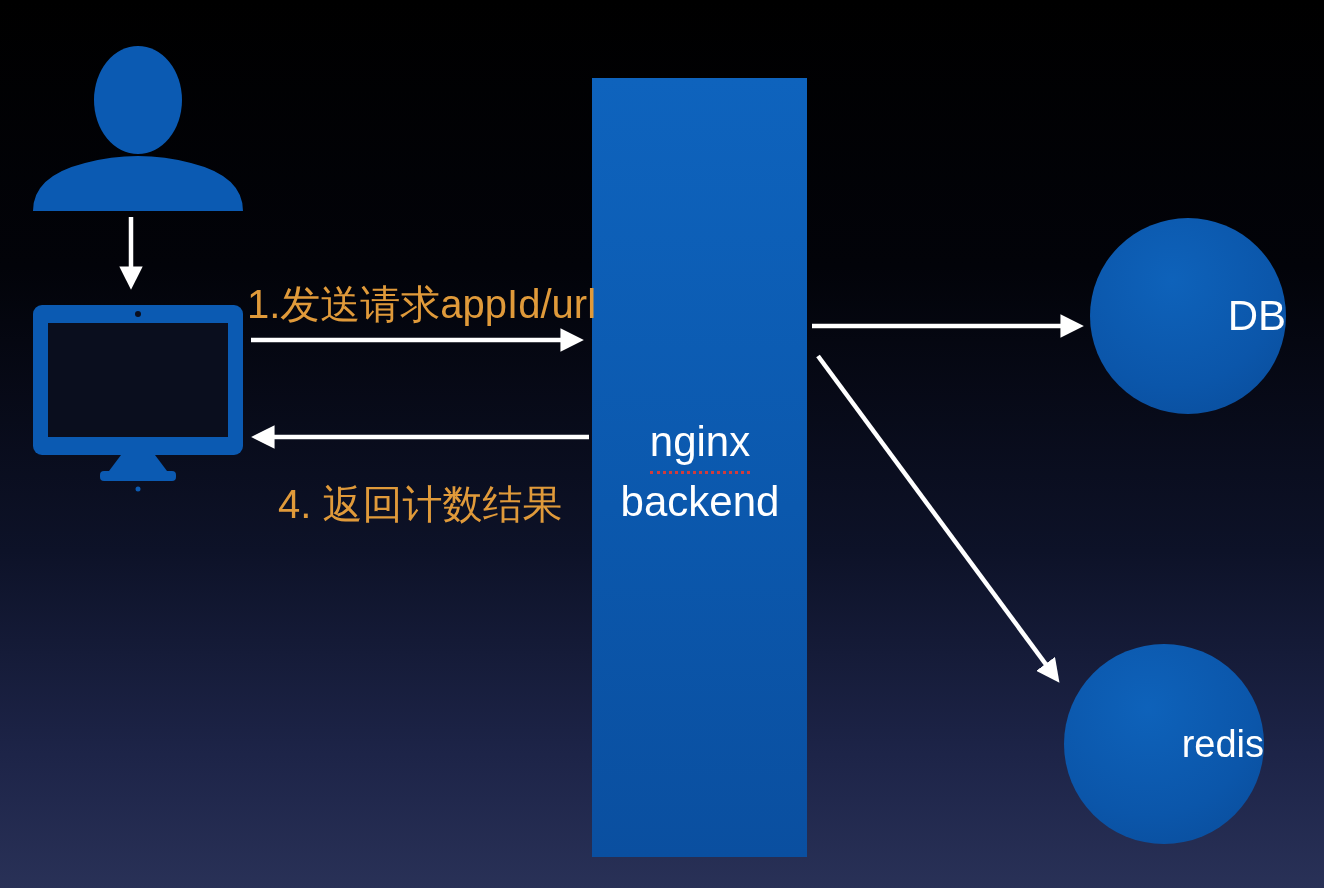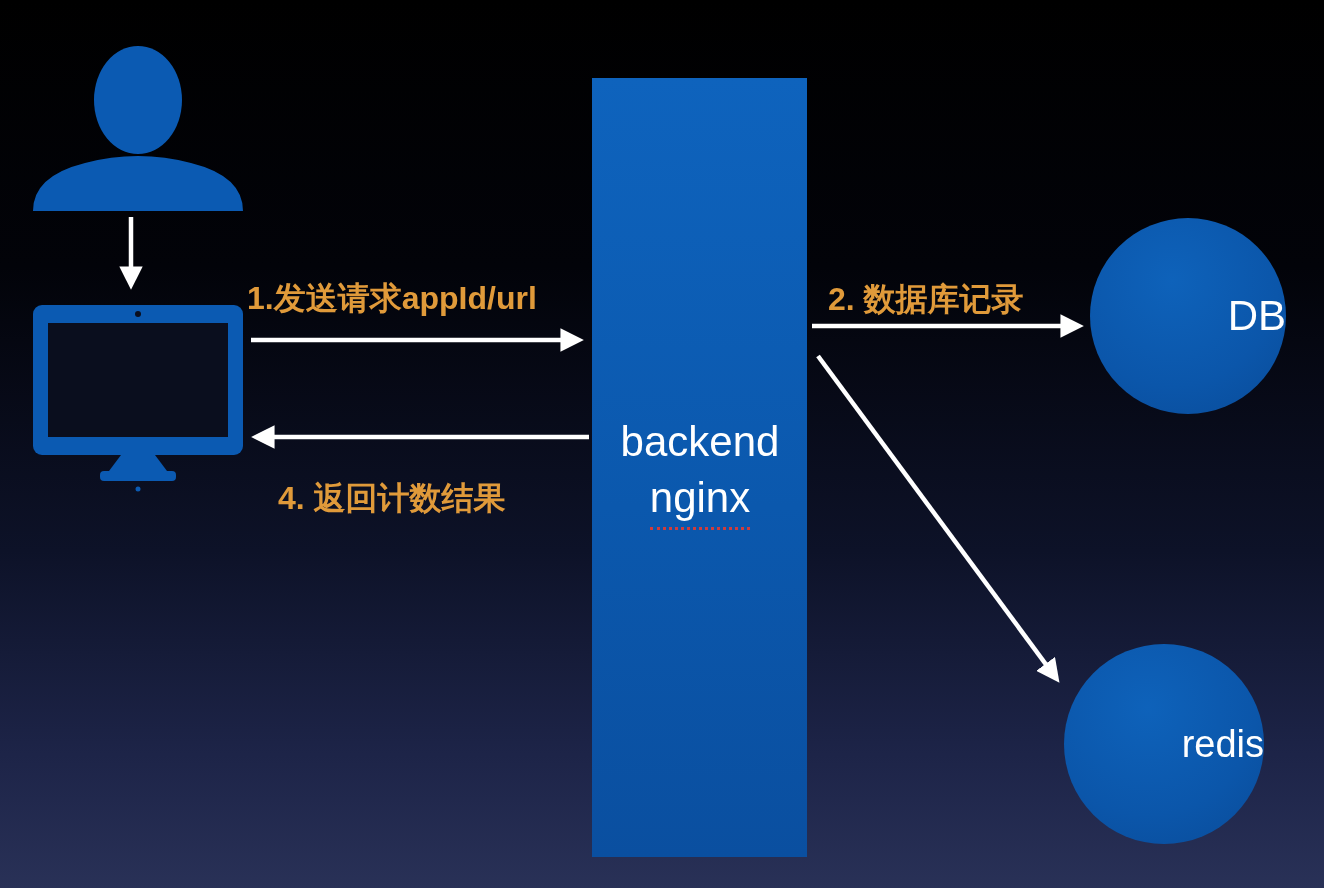--- a/index.html
+++ b/index.html
@@ -54,23 +54,23 @@
   }
   .redis-circle {
     left: 1064px; top: 644px;
     width: 200px; height: 200px;
     font-size: 38px;
   }
   
   .step-label {
     position: absolute;
     color: #e09a3a;
-    font-size: 32px;
+    font-size: 40px;
     white-space: nowrap;
-    font-weight: 700;
+    font-weight: 400;
   }
   .step1-label { left: 247px; top: 277px; }
   .step2-label { left: 828px; top: 278px; }
   .step3-label { left: 873px; top: 505px; }
   .step4-label { left: 278px; top: 477px; }
 </style>
 </head>
 <body>
 
 <div class="canvas">
@@ -103,29 +103,28 @@
     <line x1="251" y1="340" x2="578" y2="340" stroke="#ffffff" stroke-width="4.5" marker-end="url(#ah)"></line>
 
     <line x1="589" y1="437" x2="257" y2="437" stroke="#ffffff" stroke-width="4.5" marker-end="url(#ah)"></line>
 
     <line x1="812" y1="326" x2="1078" y2="326" stroke="#ffffff" stroke-width="4.5" marker-end="url(#ah)"></line>
 
     <line x1="818" y1="356" x2="1056" y2="678" stroke="#ffffff" stroke-width="4.5" marker-end="url(#ah)"></line>
   </svg>
 
   <div class="backend-label">
+    <div><span class="nginx-line">nginx</span></div>
     <div>backend</div>
-    <div><span class="nginx-line">nginx</span></div>
   </div>
 
   <div class="node-circle db-circle">
     <span>DB</span>
   </div>
 
   <div class="node-circle redis-circle">
     <span>redis</span>
   </div>
 
   <div class="step-label step1-label">1.发送请求appId/url</div>
-  <div class="step-label step2-label">2. 数据库记录</div>
   <div class="step-label step4-label">4. 返回计数结果</div>
 
 </div>
 
 </body></html>

